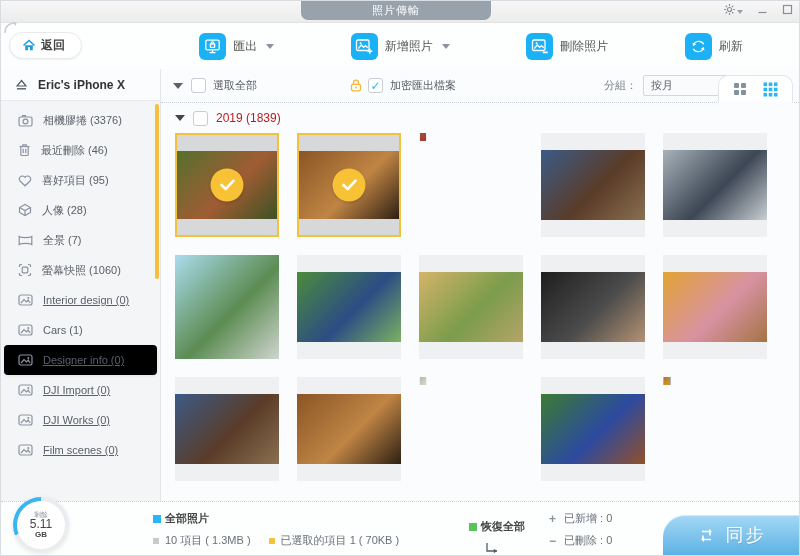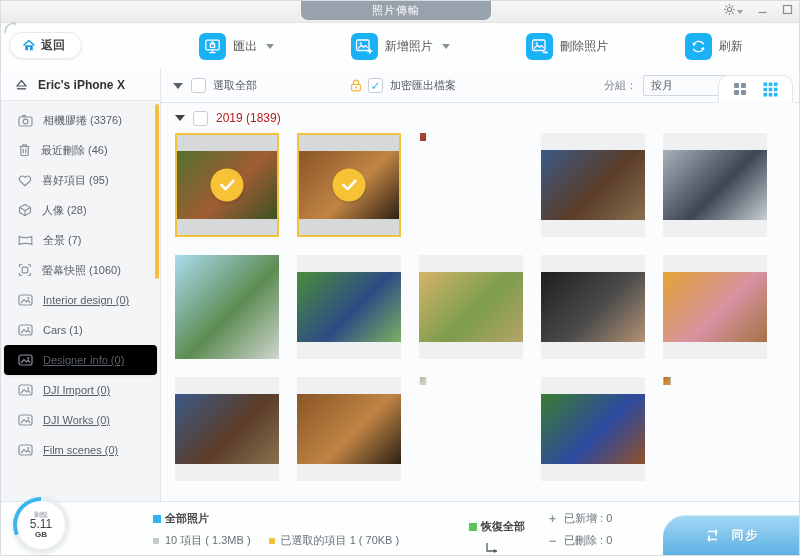--- a/index.html
+++ b/index.html
@@ -99,21 +99,21 @@
 
   .restore-block { position:absolute; left:468px; top:17px; }
   .elbow { margin:5px 0 0 16px; }
   .counts-block { position:absolute; left:548px; top:9px; font-size:11px; color:#6a7078; }
   .counts-block .c-row { display:flex; align-items:center; gap:7px; margin-bottom:7px; }
   .pm { color:#8a929c; font-weight:bold; font-size:12px; width:8px; }
 
   .sync-btn { position:absolute; right:0; bottom:0; width:136px; height:40px; border-radius:22px 0 0 0;
     background:linear-gradient(#a5d8f5,#5cb2e4); display:flex; align-items:center; justify-content:center; gap:10px;
     cursor:pointer; box-shadow:inset 0 1px 0 rgba(255,255,255,.5); }
-  .sync-label { color:#fff; font-size:12px; font-weight:bold; letter-spacing:2px; text-shadow:0 1px 1px rgba(0,0,0,.12); }
+  .sync-label { color:#fff; font-size:18px; font-weight:normal; letter-spacing:2px; text-shadow:0 1px 1px rgba(0,0,0,.12); }
 </style>
 </head>
 <body>
 
 <div class="window">
 
   <div class="titlebar">
     <div class="title-tab">照片傳輸</div>
     <div class="win-controls">
       <div class="win-btn gear-wrap">

